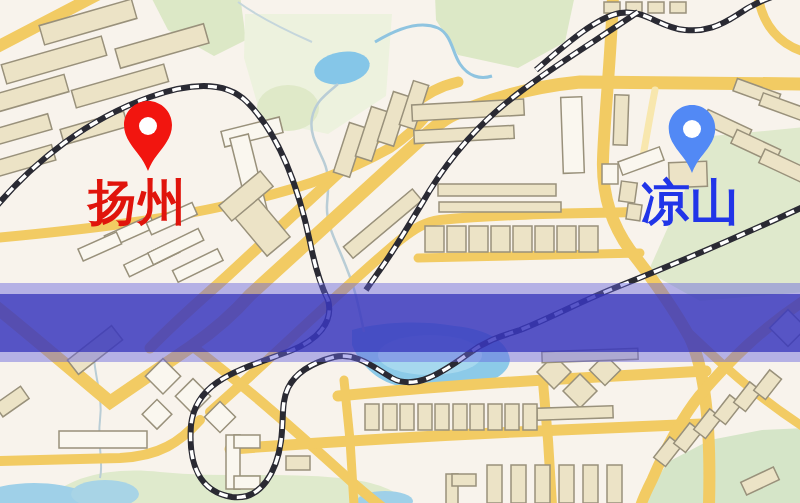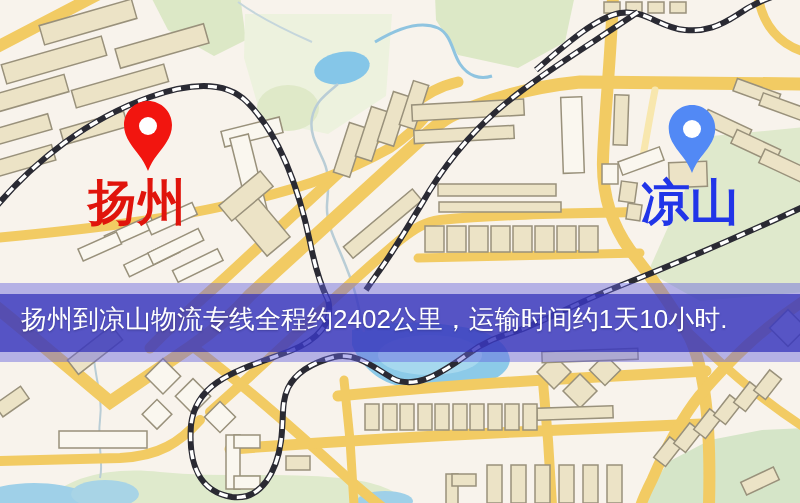--- a/index.html
+++ b/index.html
@@ -225,14 +225,13 @@
   </g>
   <g>
     <path transform="translate(692,173) scale(0.97)" d="M0,0 C-5,-13 -13,-20 -18,-28 C-22,-34 -24,-40 -24,-46 C-24,-59.3 -13.3,-70 0,-70 C13.3,-70 24,-59.3 24,-46 C24,-40 22,-34 18,-28 C13,-20 5,-13 0,0 Z" fill="#5289f5"></path>
     <circle cx="692" cy="129" r="9" fill="#ffffff"></circle>
   </g>
 
   <text class="city-label" x="137" y="219" font-size="49" text-anchor="middle" fill="#e0140c">扬州</text>
   <text class="city-label" x="690" y="219" font-size="49" text-anchor="middle" fill="#2135e8">凉山</text>
 </svg>
 
-  <div class="banner-text">扬州到凉山物流专线全程约2402公里，运输时间约1天10小时.</div>
 </div>
 
 </body></html>

